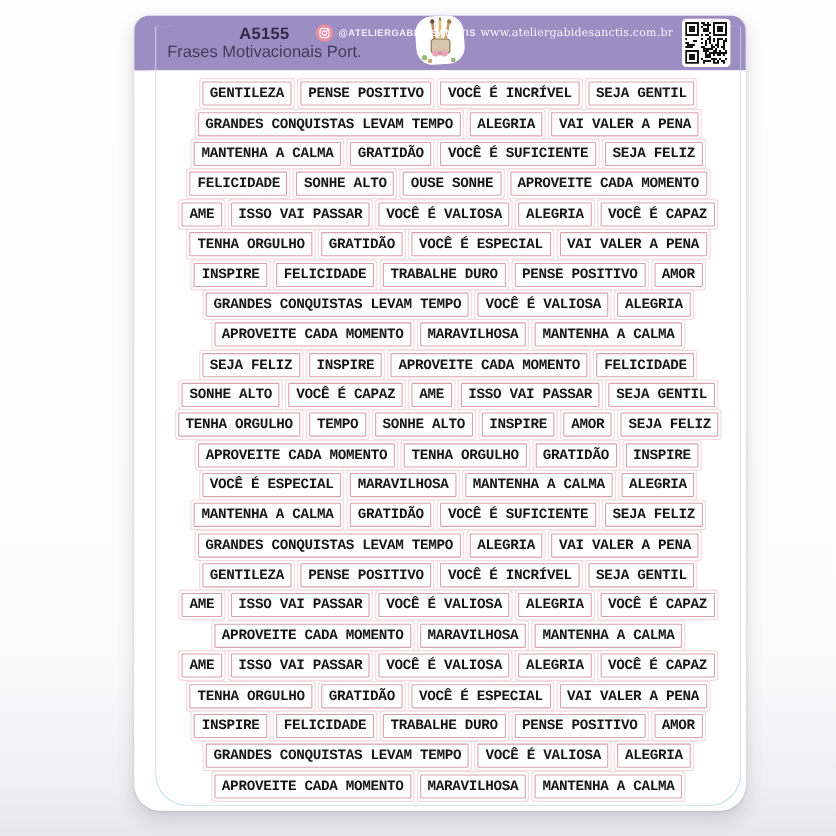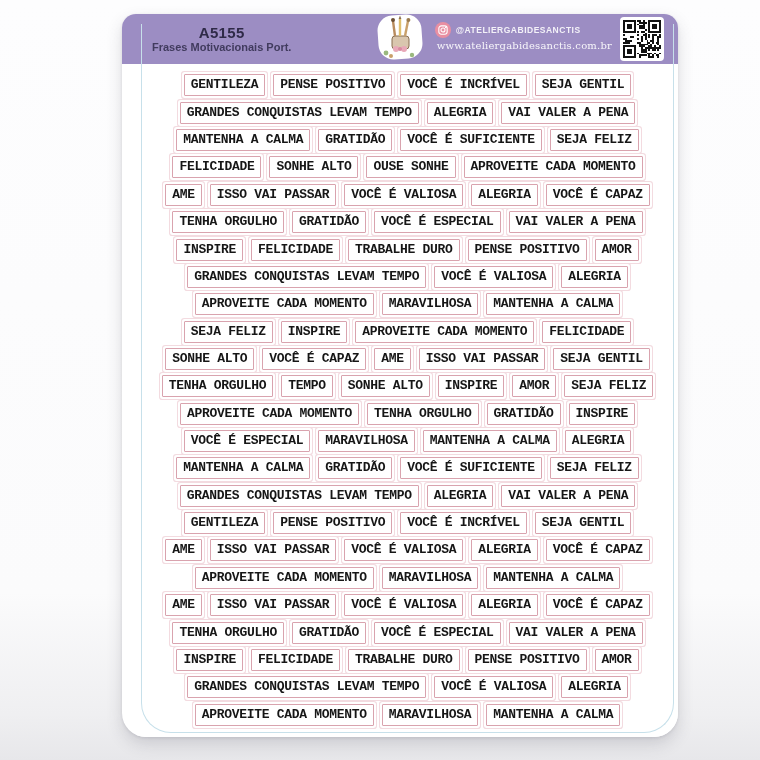--- a/index.html
+++ b/index.html
@@ -17,27 +17,27 @@
   
   .header{
     position:relative;height:50px;background:#9c8dc3;
     display:flex;align-items:center;
   }
   .header-left{
     display:flex;flex-direction:column;align-items:center;
     margin-left:30px;line-height:1.15;
   }
   .sku{font-size:15px;font-weight:700;color:#2f2a48;letter-spacing:.3px;}
-  .sheet-title{font-size:11px;font-weight:700;color:#413b5e;}
+  .sheet-title{font-size:15px;font-weight:400;color:#413b5e;}
   .logo-sticker{
     position:absolute;left:50%;top:50%;transform:translate(-50%,-50%);
   }
   .header-right{
     position:absolute;right:66px;top:8px;
-    display:flex;flex-direction:column;align-items:flex-start;gap:2px;
+    display:flex;align-items:center;gap:2px;
   }
   .ig-row{display:flex;align-items:center;gap:5px;}
   .ig-badge{
     width:16px;height:16px;border-radius:50%;background:#e98fa2;
     display:flex;align-items:center;justify-content:center;flex:0 0 auto;
   }
   .ig-handle{
     font-size:8.5px;font-weight:700;letter-spacing:.5px;
     color:rgba(255,255,255,.88);
   }

